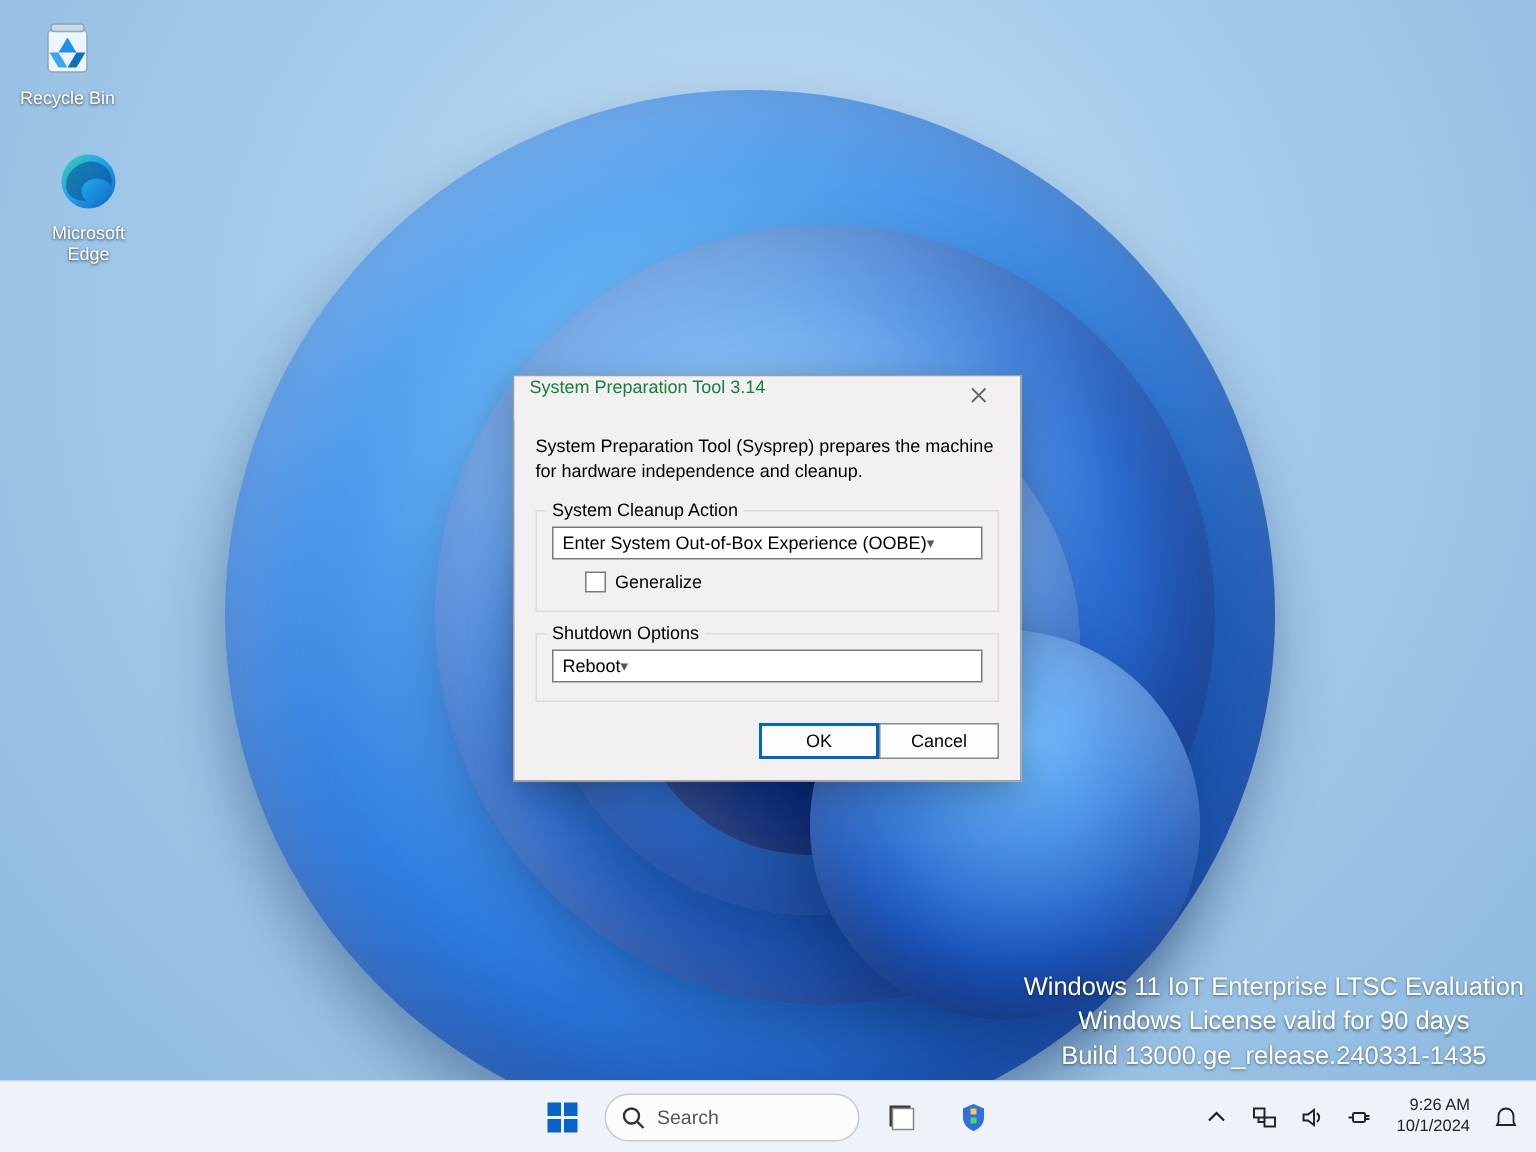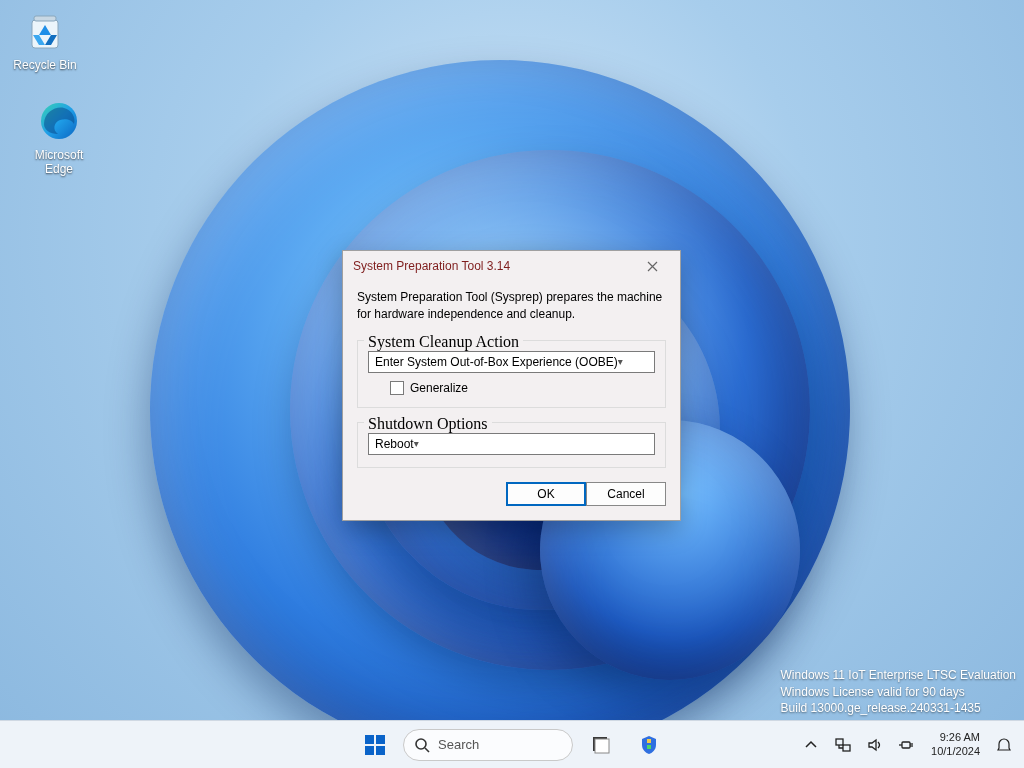--- a/index.html
+++ b/index.html
@@ -46,23 +46,23 @@
     position: absolute;
     left: 342px; top: 250px;
     width: 339px;
     background: #f3f0f1;
     border: 1px solid #a0a0a0;
     box-shadow: 0 8px 24px rgba(0,0,0,.25);
     font-size: 12px;
     color: #000;
   }
   .titlebar {
-    display: flex; align-items: center; justify-content: space-between;
+    display: flex; align-items: flex-start; justify-content: space-between;
     height: 30px; padding: 0 8px 0 10px;
-    color: #7f1d1d;
+    color: #15803d;
     background: #f3f0f1;
   }
   .title-text { font-size: 12px; }
   .title-close {
     width: 40px; height: 24px;
     display: flex; align-items: center; justify-content: center;
     color: #666; cursor: pointer;
   }
 
   .dialog-body { padding: 8px 14px 14px; }
@@ -73,22 +73,21 @@
     padding: 10px 10px 12px;
     margin-bottom: 14px;
     position: relative;
     background: #f3f0f1;
   }
   .fieldset .legend {
     position: absolute;
     top: -8px; left: 6px;
     background: #f3f0f1;
     padding: 0 4px;
-    font-size: 16px;
-    font-family: Liberation Serif, serif;
+    font-size: 12px;
   }
   .select {
     width: 100%; height: 22px;
     border: 1px solid #7a7a7a;
     background: #fff;
     display: flex; align-items: center; justify-content: flex-start;
     padding: 0 6px;
     cursor: pointer;
     font-size: 12px;
   }
@@ -113,23 +112,23 @@
     background: #fdfdfd;
     font-size: 12px;
     cursor: pointer;
   }
   .btn.primary { border: 2px solid #0067c0; }
 
   
   .watermark {
     position: absolute;
     right: 8px; bottom: 52px;
-    text-align: left;
+    text-align: center;
     color: #fff;
-    font-size: 12px;
+    font-size: 17px;
     line-height: 1.35;
     text-shadow: 0 1px 2px rgba(0,0,0,.5);
   }
 
   
   .taskbar {
     position: absolute; left: 0; right: 0; bottom: 0;
     height: 48px;
     background: #eef3f9;
     border-top: 1px solid #cfd8e3;

